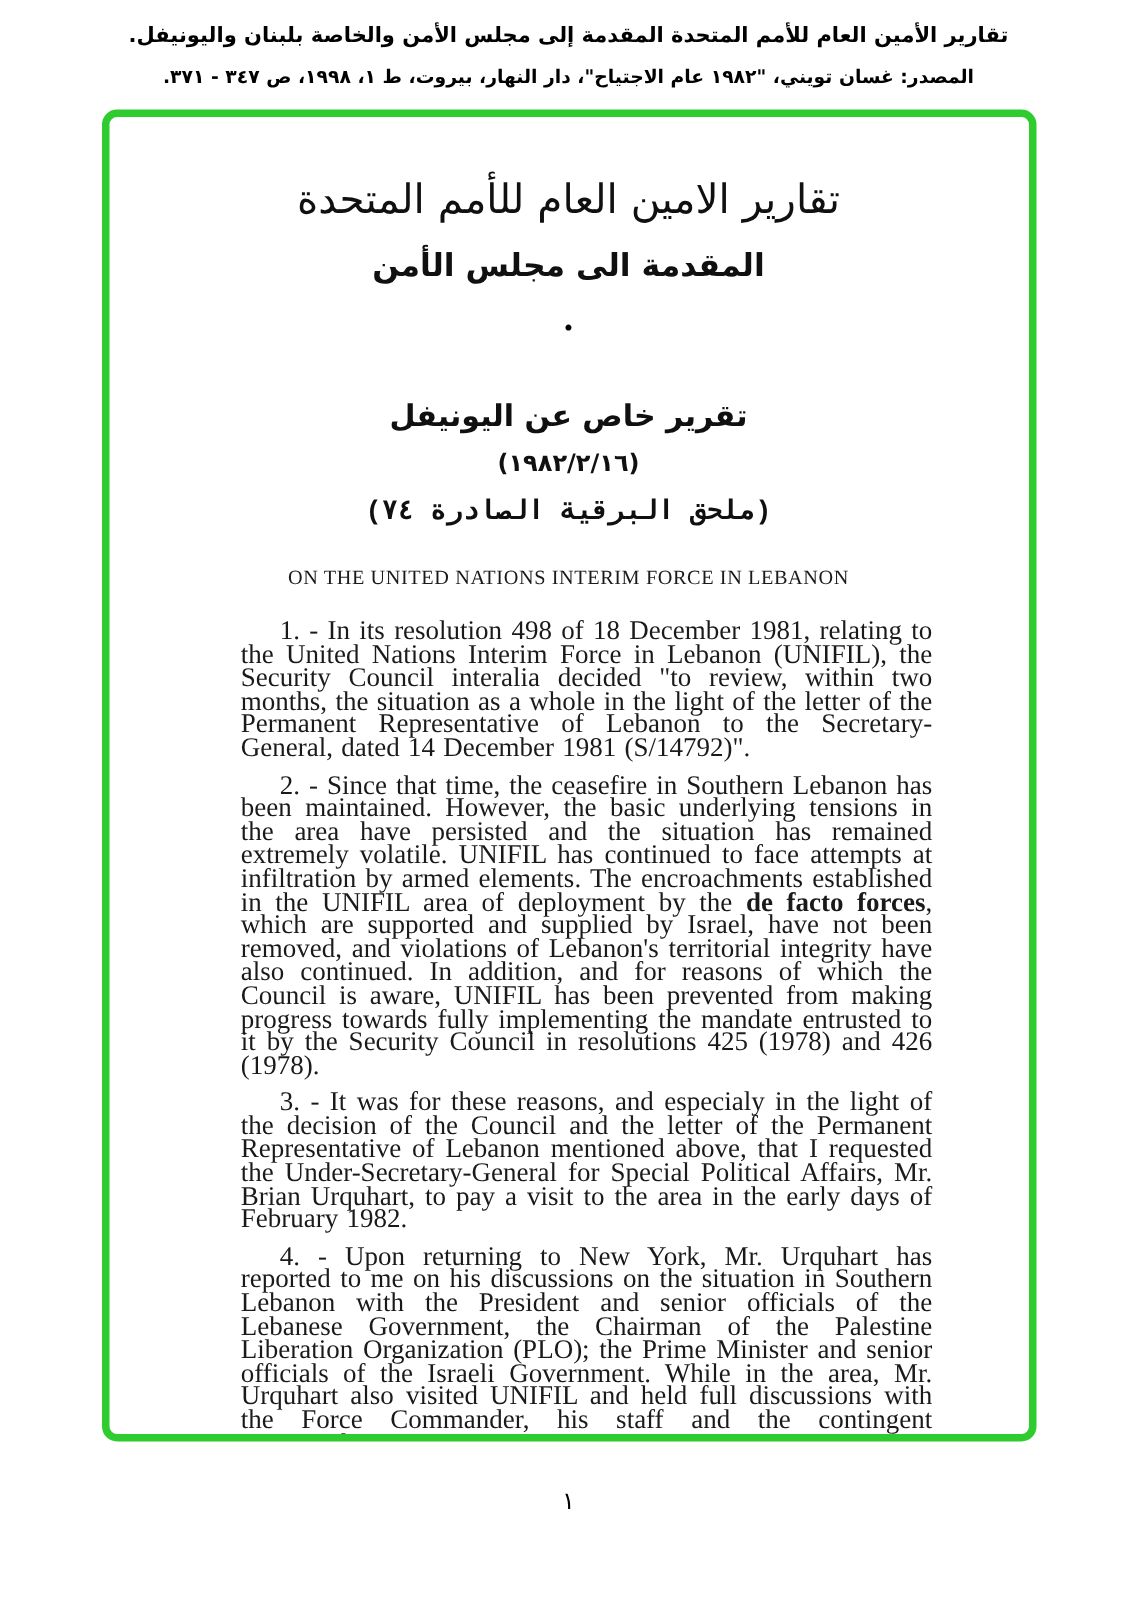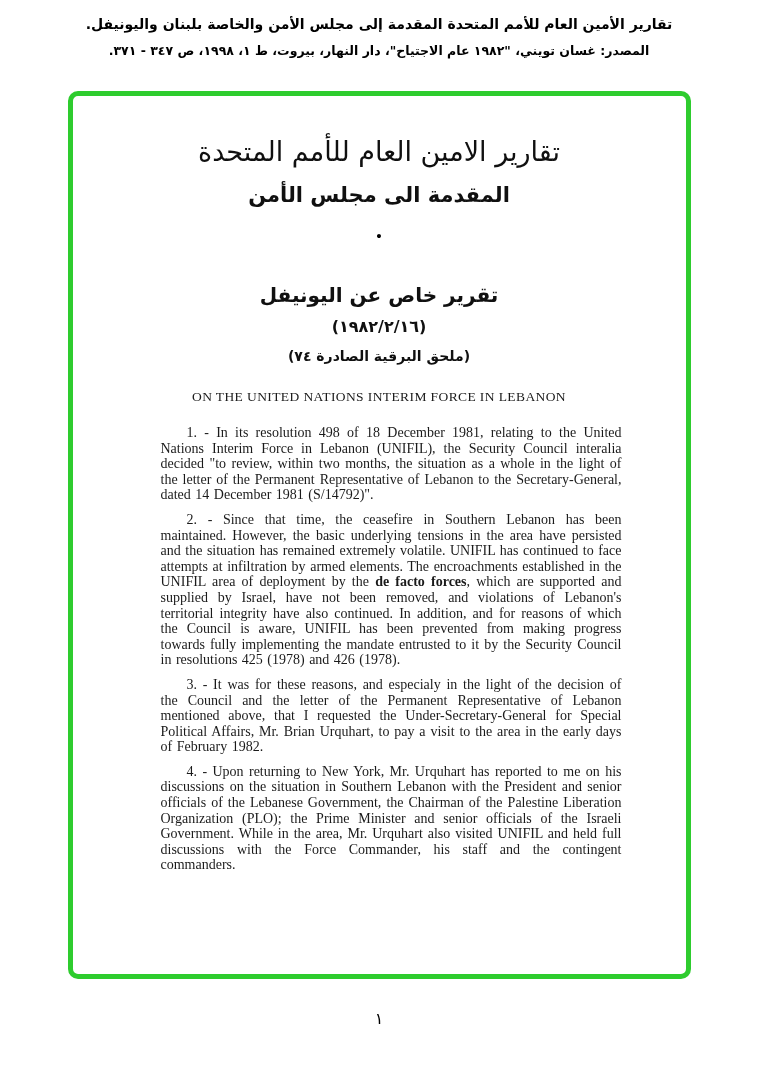--- a/index.html
+++ b/index.html
@@ -20,38 +20,38 @@
     font-weight: bold;
     color: #000;
   }
   .top-header .line1 { font-size: 14px; line-height: 20px; }
   .top-header .line2 { font-size: 12.5px; line-height: 18px; margin-top: 8px; }
 
   
   .scan-box {
     width: 623px;
     height: 888px;
-    margin: 31px auto 0 auto;
+    margin: 13px auto 0 auto;
     border: 5px solid #2ecc2e;
     border-radius: 10px;
     background: #ffffff;
     overflow: hidden;
     position: relative;
   }
 
   .ar { direction: rtl; font-family: "DejaVu Sans", sans-serif; color: #101010; }
   .center { text-align: center; }
 
   .ar-title-1 { font-size: 27px; margin-top: 40px; letter-spacing: 1px; }
   .ar-title-2 { font-size: 21px; margin-top: 16px; letter-spacing: 1px; font-weight: bold; }
   .ar-title-3 { font-size: 21px; margin-top: 12px; letter-spacing: 1px; }
   .dot-sep    { font-size: 17px; margin-top: 20px; color: #000; }
   .ar-report-title { font-size: 20px; font-weight: bold; margin-top: 36px; }
   .ar-report-date  { font-size: 16px; font-weight: bold; margin-top: 10px; direction: ltr; }
-  .ar-report-note  { font-size: 14px; font-weight: bold; margin-top: 12px; }
+  .ar-report-note  { font-size: 18px; font-weight: bold; margin-top: 12px; font-family: Liberation Mono, monospace; }
 
   .doc-id {
     margin: 26px 0 0 88px;
     font-size: 13px;
     line-height: 16px;
     font-family: "Liberation Serif", serif;
     color: #1a1a1a;
   }
 
   .en-title {
@@ -59,21 +59,21 @@
     text-align: center;
     font-size: 13.5px;
     line-height: 17px;
     letter-spacing: 0.4px;
     color: #1a1a1a;
   }
 
   .paragraphs {
     margin: 20px 64px 0 88px;
     text-align: justify;
-    font-size: 14px;
+    font-size: 18px;
     line-height: 15.6px;
     color: #1a1a1a;
   }
   .paragraphs p {
     text-indent: 26px;
     margin-bottom: 9px;
     word-spacing: 1px;
   }
   .paragraphs .seg-bold { font-weight: bold; }
 

